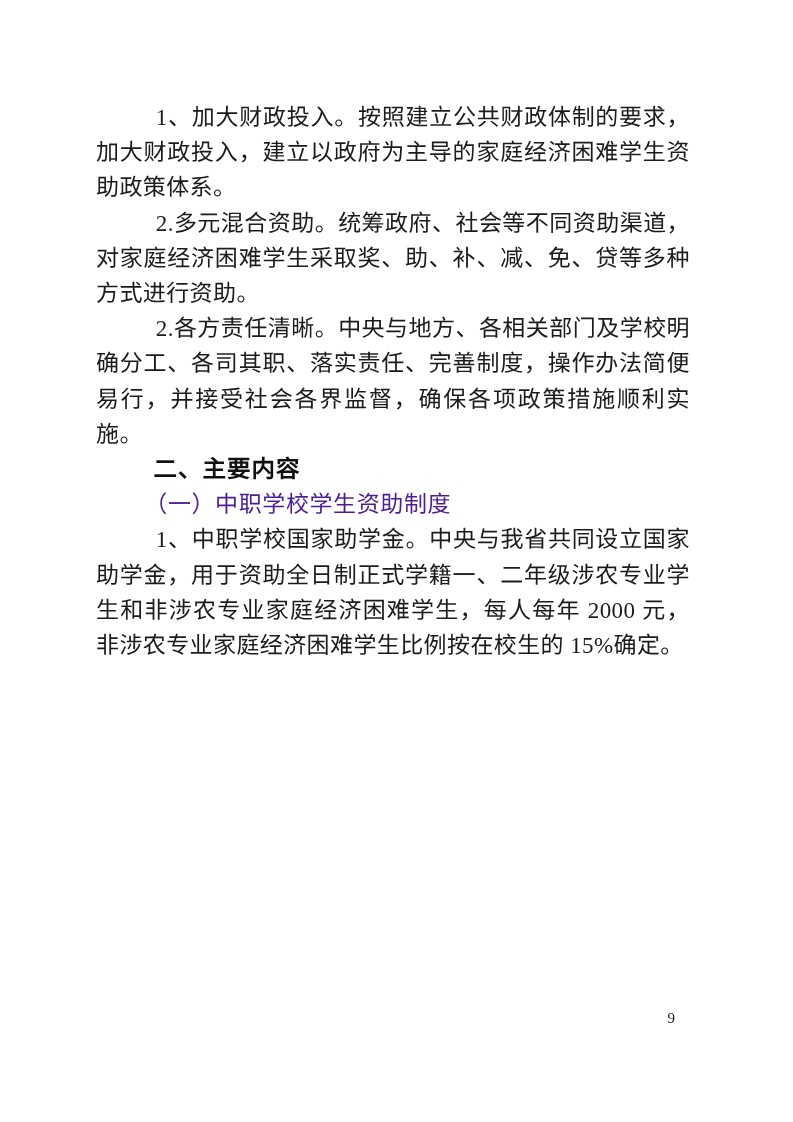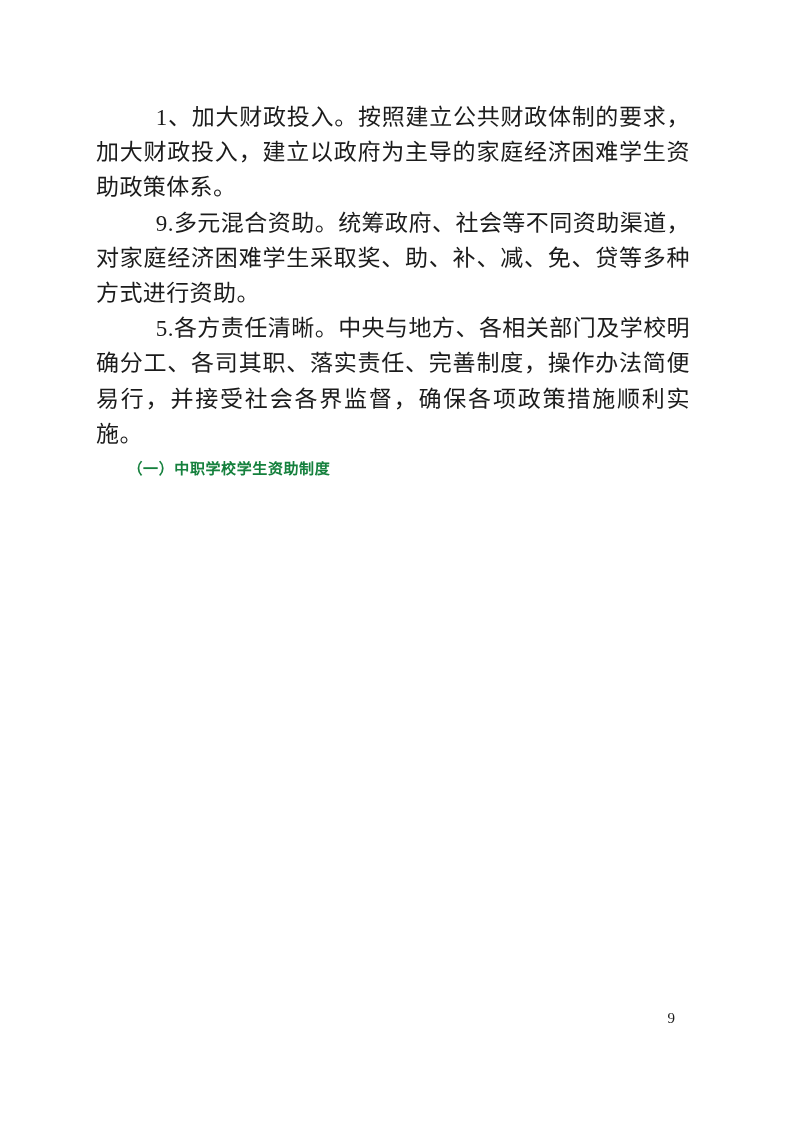--- a/index.html
+++ b/index.html
@@ -43,40 +43,42 @@
     font-size: 23.5px;
     line-height: 35.2px;
     letter-spacing: 1px;
     font-weight: 700;
     text-indent: 2.45em;
     color: #111111;
   }
   .h-minor {
     margin: 0;
     font-family: "Liberation Serif", "DejaVu Serif", serif;
-    font-size: 15px;
+    font-size: 23px;
     line-height: 35.2px;
     letter-spacing: 0.6px;
-    font-weight: 700;
+    font-weight: 400;
     text-indent: 2.1em;
-    color: #15803d;
+    color: #4c1d95;
   }
   .page-number {
     position: absolute;
     top: 1010px;
     right: 118px;
     font-family: "Liberation Serif", "DejaVu Serif", serif;
     font-size: 15px;
     color: #1b1b1b;
   }
 </style>
 </head>
 <body>
 
 <div class="page">
   <main class="content">
     <p class="para">1、加大财政投入。按照建立公共财政体制的要求，加大财政投入，建立以政府为主导的家庭经济困难学生资助政策体系。</p>
-    <p class="para">9.多元混合资助。统筹政府、社会等不同资助渠道，对家庭经济困难学生采取奖、助、补、减、免、贷等多种方式进行资助。</p>
-    <p class="para">5.各方责任清晰。中央与地方、各相关部门及学校明确分工、各司其职、落实责任、完善制度，操作办法简便易行，并接受社会各界监督，确保各项政策措施顺利实施。</p>
+    <p class="para">2.多元混合资助。统筹政府、社会等不同资助渠道，对家庭经济困难学生采取奖、助、补、减、免、贷等多种方式进行资助。</p>
+    <p class="para">2.各方责任清晰。中央与地方、各相关部门及学校明确分工、各司其职、落实责任、完善制度，操作办法简便易行，并接受社会各界监督，确保各项政策措施顺利实施。</p>
+    <h2 class="h-major">二、主要内容</h2>
     <h3 class="h-minor">（一）中职学校学生资助制度</h3>
+    <p class="para">1、中职学校国家助学金。中央与我省共同设立国家助学金，用于资助全日制正式学籍一、二年级涉农专业学生和非涉农专业家庭经济困难学生，每人每年 2000 元，非涉农专业家庭经济困难学生比例按在校生的 15%确定。</p>
   </main>
   <div class="page-number">9</div>
 </div>
 
 </body></html>

